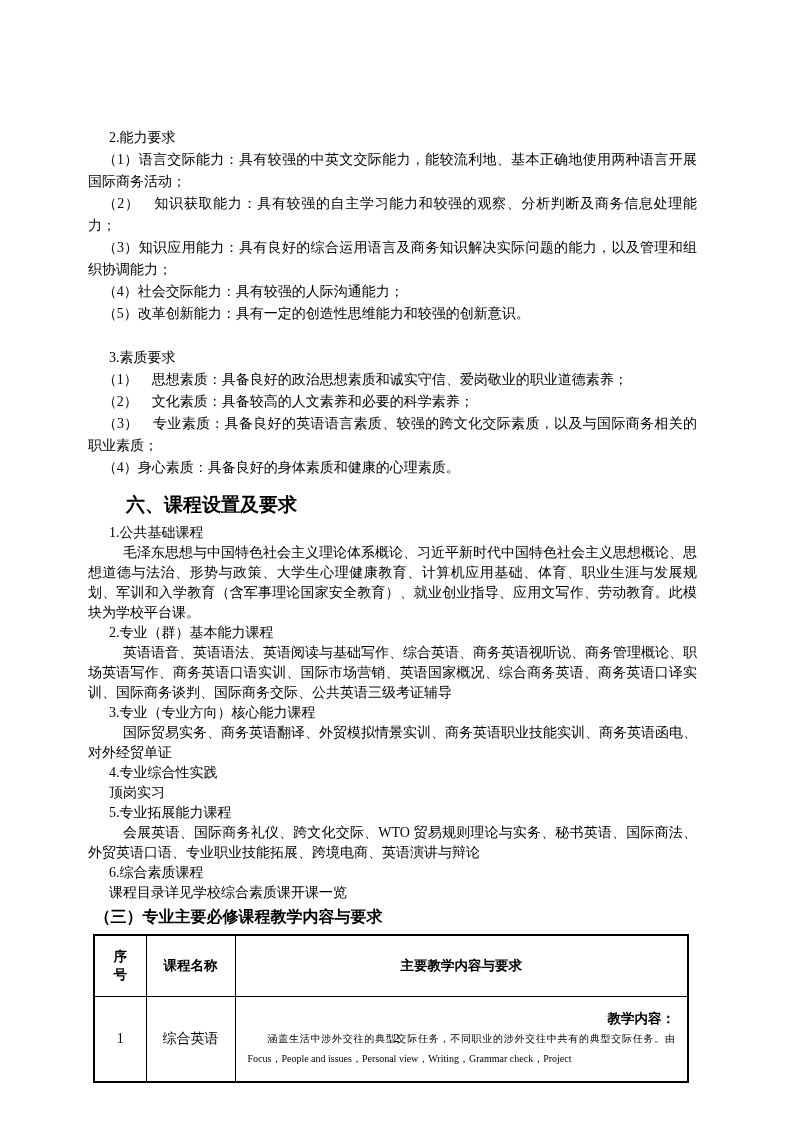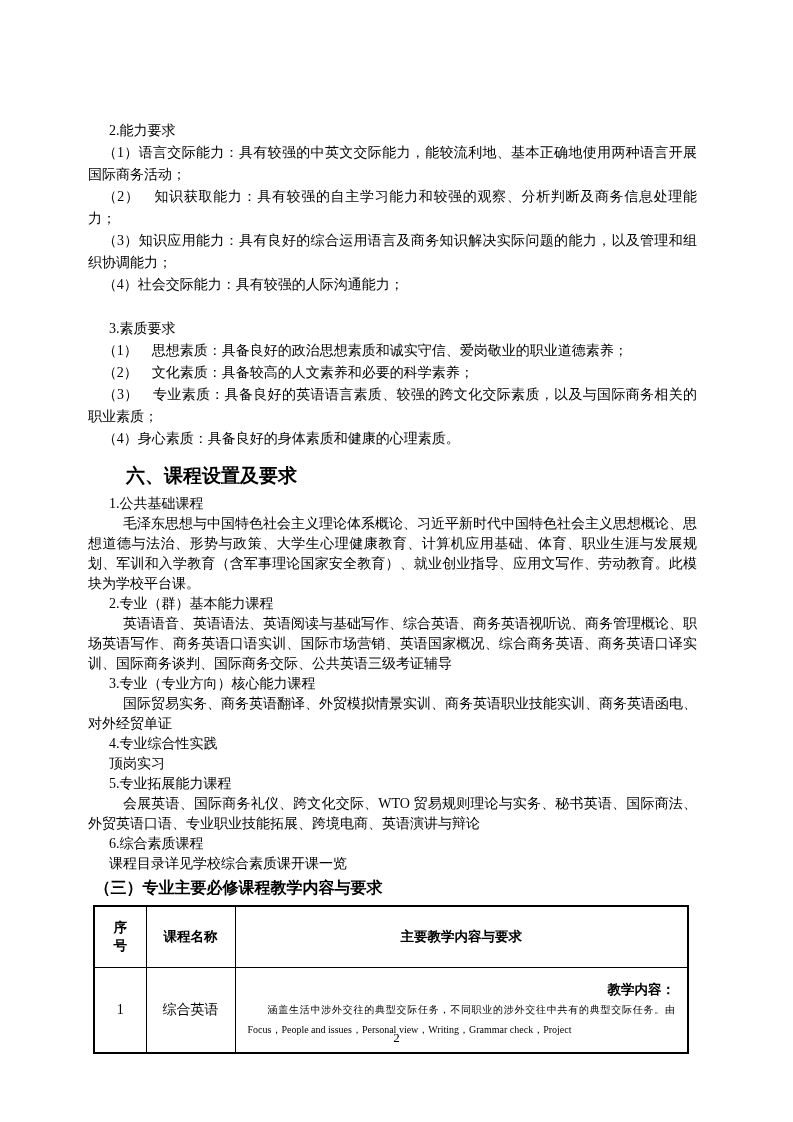--- a/index.html
+++ b/index.html
@@ -11,21 +11,21 @@
     position: relative;
     width: 793px;
     height: 1122px;
     background: #ffffff;
     color: #000000;
     font-family: "Liberation Serif", "DejaVu Serif", serif;
     overflow: hidden;
   }
   .content {
     position: absolute;
-    top: 120px;
+    top: 127px;
     left: 88px;
     width: 609px;
   }
   .para {
     margin: 0;
     font-size: 14px;
     line-height: 22px;
     text-align: justify;
   }
   .num-title   { text-indent: 1.5em; }   
@@ -114,20 +114,21 @@
 
 <div class="page">
   <div class="content">
 
     <section>
       <p class="para num-title">2.能力要求</p>
       <p class="para list-item">（1）语言交际能力：具有较强的中英文交际能力，能较流利地、基本正确地使用两种语言开展国际商务活动；</p>
       <p class="para list-item">（2）　知识获取能力：具有较强的自主学习能力和较强的观察、分析判断及商务信息处理能力；</p>
       <p class="para list-item">（3）知识应用能力：具有良好的综合运用语言及商务知识解决实际问题的能力，以及管理和组织协调能力；</p>
       <p class="para list-item">（4）社会交际能力：具有较强的人际沟通能力；</p>
+      <p class="para list-item">（5）改革创新能力：具有一定的创造性思维能力和较强的创新意识。</p>
     </section>
 
     <div class="blank-line"></div>
 
     <section>
       <p class="para num-title">3.素质要求</p>
       <p class="para list-item">（1）　思想素质：具备良好的政治思想素质和诚实守信、爱岗敬业的职业道德素养；</p>
       <p class="para list-item">（2）　文化素质：具备较高的人文素养和必要的科学素养；</p>
       <p class="para list-item">（3）　专业素质：具备良好的英语语言素质、较强的跨文化交际素质，以及与国际商务相关的职业素质；</p>
       <p class="para list-item">（4）身心素质：具备良好的身体素质和健康的心理素质。</p>

